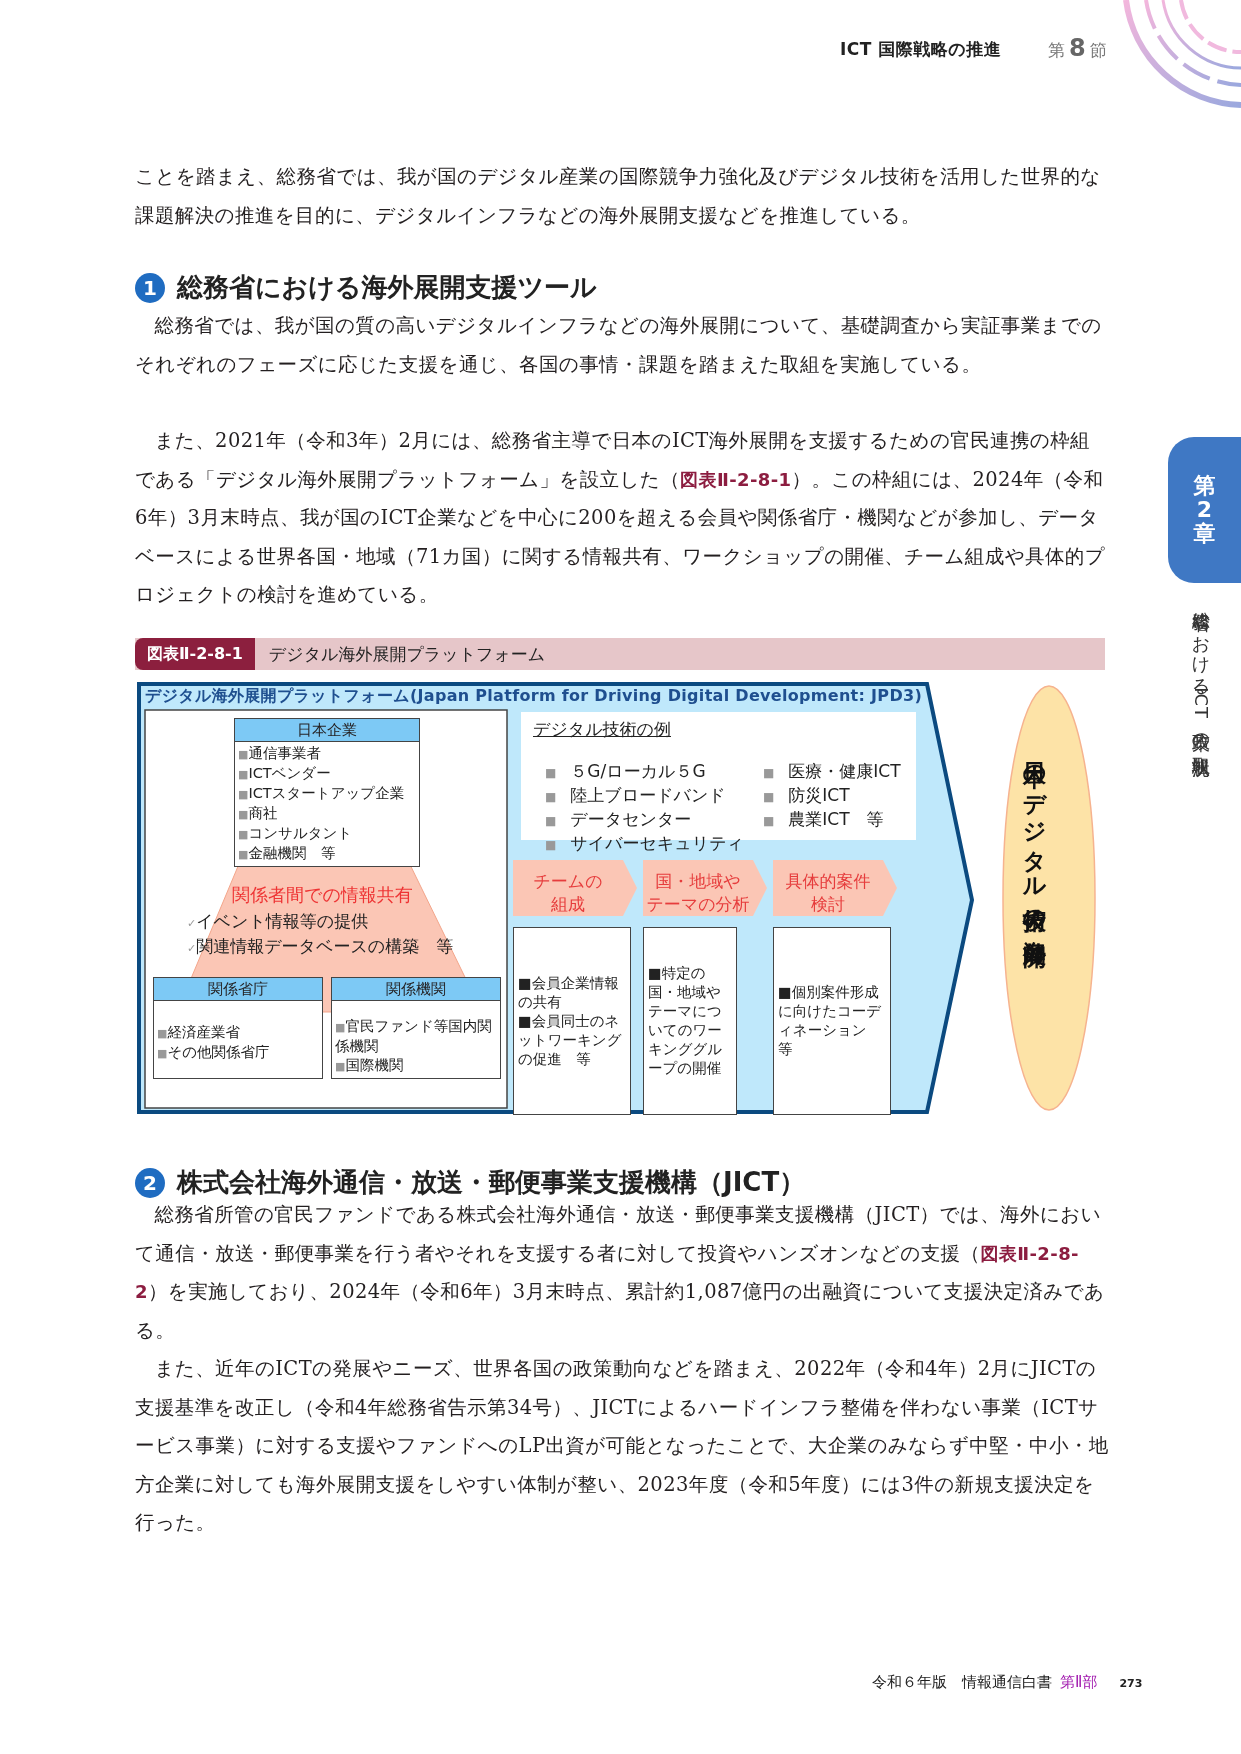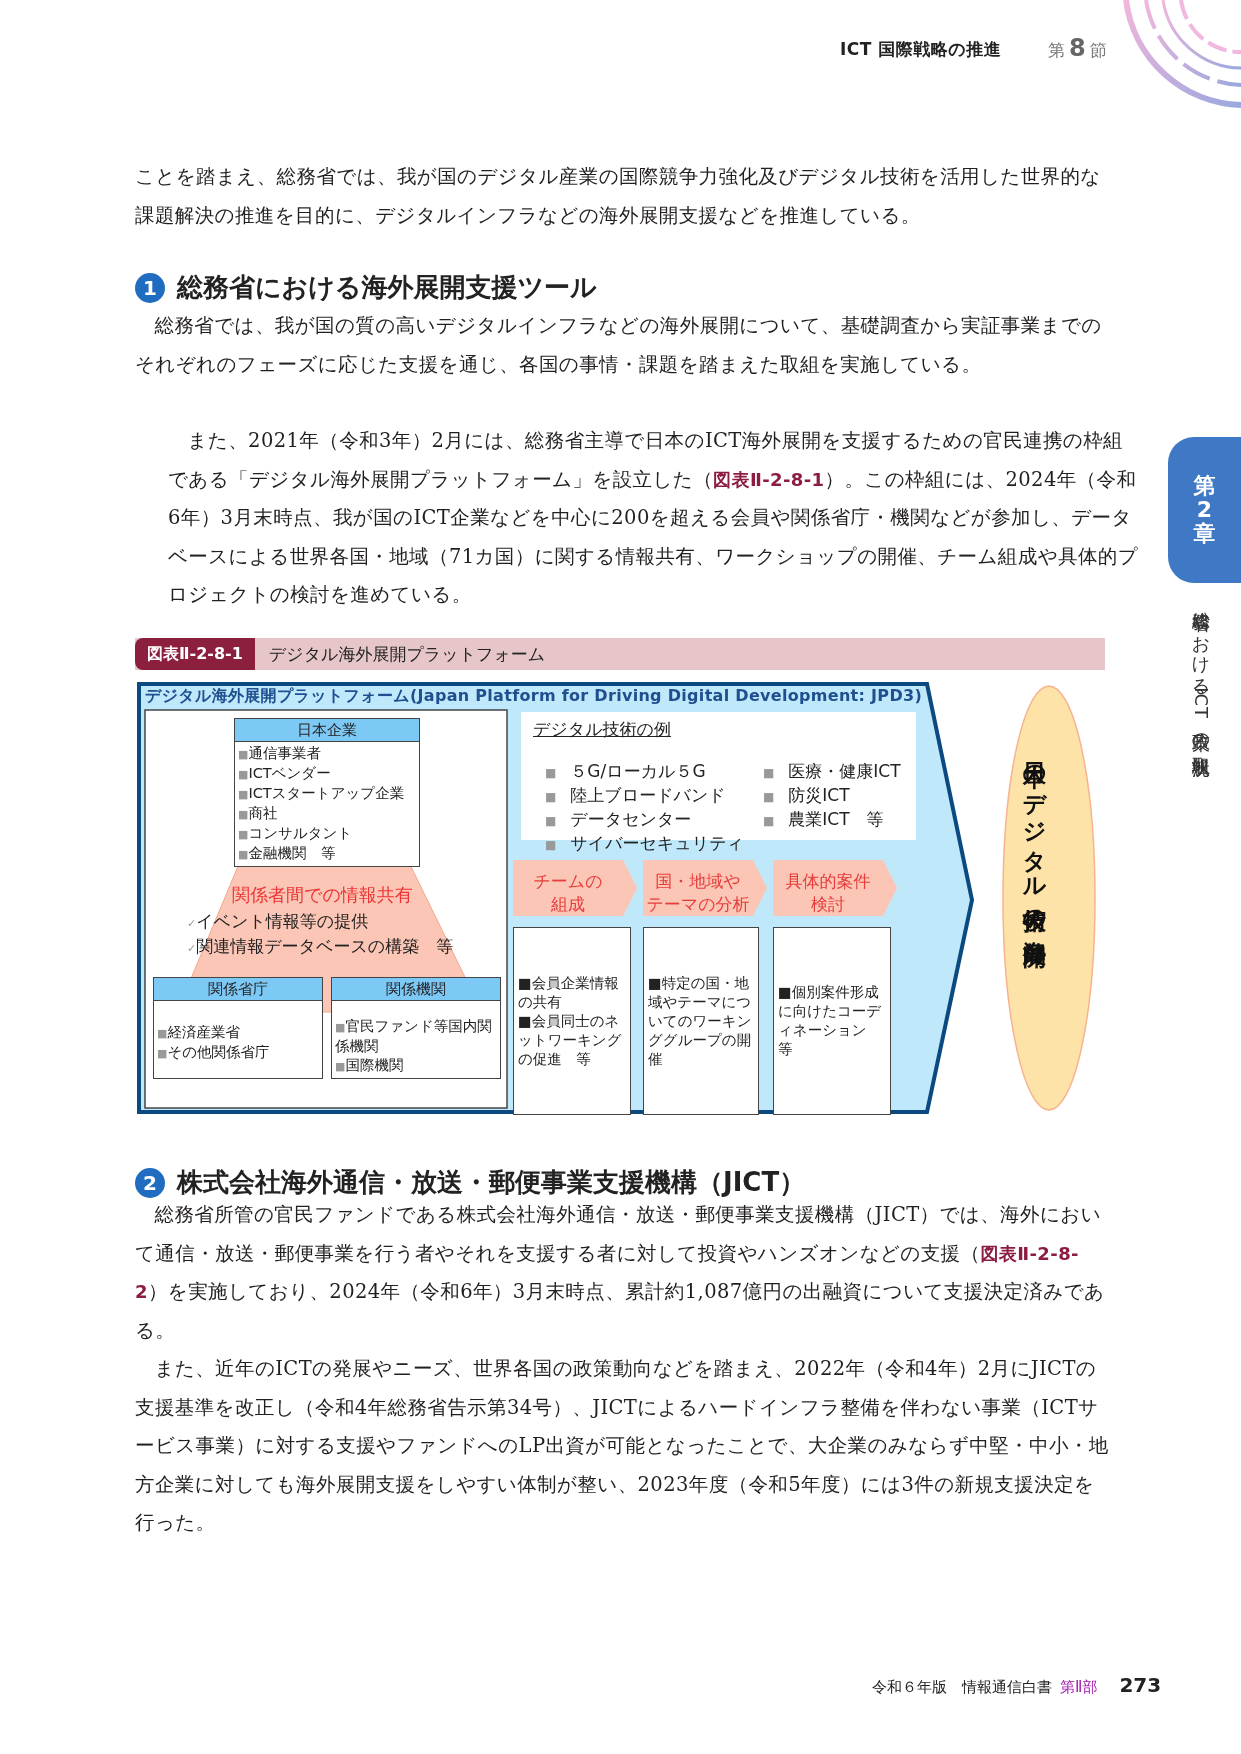--- a/index.html
+++ b/index.html
@@ -55,21 +55,21 @@
   .tech .cap { position:absolute; left:12px; top:6px; font-size:17px; text-decoration:underline; color:#222; }
   .tech ul { list-style:none; margin:12px; padding:0; position:absolute; font-size:17px; line-height:22px; color:#222; }
   .tech li::before { content:"■"; color:#999; font-size:12px; margin-right:14px; }
   .step { position:absolute; top:178px; height:56px; background:#fbc6b5; color:#e63c3c; font-size:17px; line-height:23px; text-align:center; display:flex; align-items:flex-end; justify-content:center; }
   .stepbox { position:absolute; top:245px; height:188px; background:#fff; border:1.5px solid #444; font-size:14.5px; line-height:19px; color:#222; display:flex; align-items:center; padding:0 4px; box-sizing:border-box; }
   .oval-text { position:absolute; left:1020px; top:745px; writing-mode:vertical-rl; font-size:23px; font-weight:bold; color:#111; letter-spacing:2px; }
 
   
   .footer { position:absolute; left:872px; top:1673px; font-size:15px; color:#222; }
   .footer .part { color:#a21caf; margin-left:8px; }
-  .footer .page { font-weight:bold; margin-left:22px; font-size:20px; }
+  .footer .page { font-weight:bold; margin-left:22px; font-size:11px; }
 </style>
 </head>
 <body>
 
 <div class="hdr-title">ICT 国際戦略の推進</div>
 <div class="hdr-sec">
   <span>第</span><span class="num">8</span><span>節</span>
 </div>
 <svg class="deco" viewBox="0 0 150 110">
   <defs>
@@ -91,21 +91,21 @@
 </div>
 <div class="chap-vert">総務省におけるICT政策の取組状況</div>
 
 <div class="para" style="top:158px;">ことを踏まえ、総務省では、我が国のデジタル産業の国際競争力強化及びデジタル技術を活用した世界的な課題解決の推進を目的に、デジタルインフラなどの海外展開支援などを推進している。</div>
 
 <div class="sec-h" style="top:270px;">
   <span class="num">1</span>
   <span>総務省における海外展開支援ツール</span>
 </div>
 <div class="para indent" style="top:307px;">総務省では、我が国の質の高いデジタルインフラなどの海外展開について、基礎調査から実証事業までのそれぞれのフェーズに応じた支援を通じ、各国の事情・課題を踏まえた取組を実施している。</div>
-<div class="para indent" style="top:422px;margin-left:33px;"><span>また、2021年（令和3年）2月には、総務省主導で日本のICT海外展開を支援するための官民連携の枠組である「デジタル海外展開プラットフォーム」を設立した（</span><span class="ref">図表Ⅱ-2-8-1</span><span>）。この枠組には、2024年（令和6年）3月末時点、我が国のICT企業などを中心に200を超える会員や関係省庁・機関などが参加し、データベースによる世界各国・地域（71カ国）に関する情報共有、ワークショップの開催、チーム組成や具体的プロジェクトの検討を進めている。</span></div>
+<div class="para indent" style="top:422px;"><span>また、2021年（令和3年）2月には、総務省主導で日本のICT海外展開を支援するための官民連携の枠組である「デジタル海外展開プラットフォーム」を設立した（</span><span class="ref">図表Ⅱ-2-8-1</span><span>）。この枠組には、2024年（令和6年）3月末時点、我が国のICT企業などを中心に200を超える会員や関係省庁・機関などが参加し、データベースによる世界各国・地域（71カ国）に関する情報共有、ワークショップの開催、チーム組成や具体的プロジェクトの検討を進めている。</span></div>
 
 <div class="fig-bar">
   <span class="tag">図表Ⅱ-2-8-1</span>
   <span class="title">デジタル海外展開プラットフォーム</span>
 </div>
 
 <div class="diagram">
   <svg width="960" height="440">
     <polygon points="2,2 790,2 835,218 790,430 2,430" fill="#bfe8fb" stroke="#0b4a80" stroke-width="4"></polygon>
     <rect x="8" y="28" width="362" height="398" fill="#fff" stroke="#444" stroke-width="1.5"></rect>
@@ -181,21 +181,21 @@
   </div>
   <div class="step" style="left:636px; width:110px;">
     <div>
         <div>具体的案件</div>
         <div>検討</div>
       </div>
   </div>
 
   <div class="stepbox" style="left:376px; width:118px; white-space:pre-wrap;">■会員企業情報の共有
 ■会員同士のネットワーキングの促進　等</div>
-  <div class="stepbox" style="left:506px; width:116px; white-space:pre-wrap;">■特定の国・地域やテーマについてのワーキンググループの開催</div>
+  <div class="stepbox" style="left:506px; width:94px; white-space:pre-wrap;">■特定の国・地域やテーマについてのワーキンググループの開催</div>
   <div class="stepbox" style="left:636px; width:118px; white-space:pre-wrap;">■個別案件形成に向けたコーディネーション　等</div>
 </div>
 <div class="oval-text">日本のデジタル技術の海外展開</div>
 
 <div class="sec-h" style="top:1165px;">
   <span class="num">2</span>
   <span>株式会社海外通信・放送・郵便事業支援機構（JICT）</span>
 </div>
 <div class="para indent" style="top:1196px;"><span>総務省所管の官民ファンドである株式会社海外通信・放送・郵便事業支援機構（JICT）では、海外において通信・放送・郵便事業を行う者やそれを支援する者に対して投資やハンズオンなどの支援（</span><span class="ref">図表Ⅱ-2-8-2</span><span>）を実施しており、2024年（令和6年）3月末時点、累計約1,087億円の出融資について支援決定済みである。</span></div>
 <div class="para indent" style="top:1350px;">また、近年のICTの発展やニーズ、世界各国の政策動向などを踏まえ、2022年（令和4年）2月にJICTの支援基準を改正し（令和4年総務省告示第34号）、JICTによるハードインフラ整備を伴わない事業（ICTサービス事業）に対する支援やファンドへのLP出資が可能となったことで、大企業のみならず中堅・中小・地方企業に対しても海外展開支援をしやすい体制が整い、2023年度（令和5年度）には3件の新規支援決定を行った。</div>

